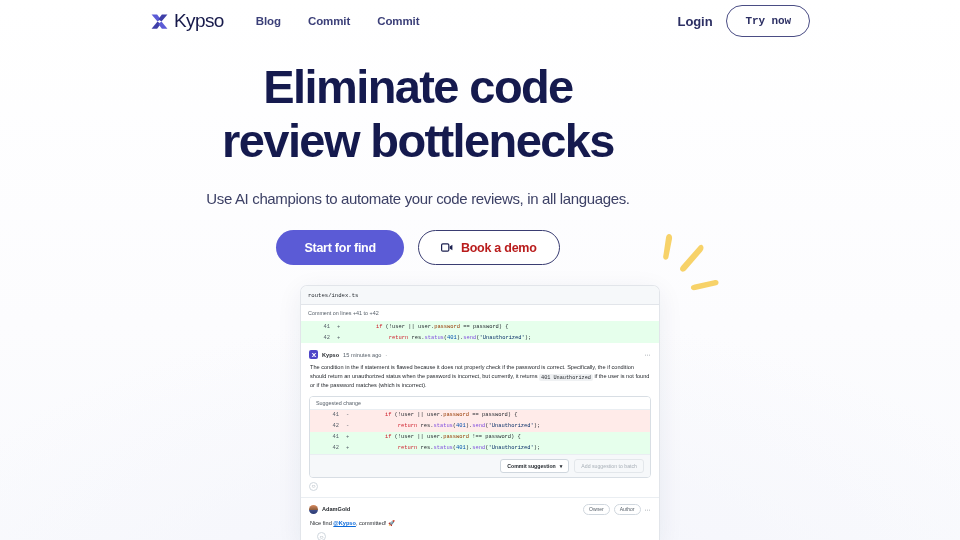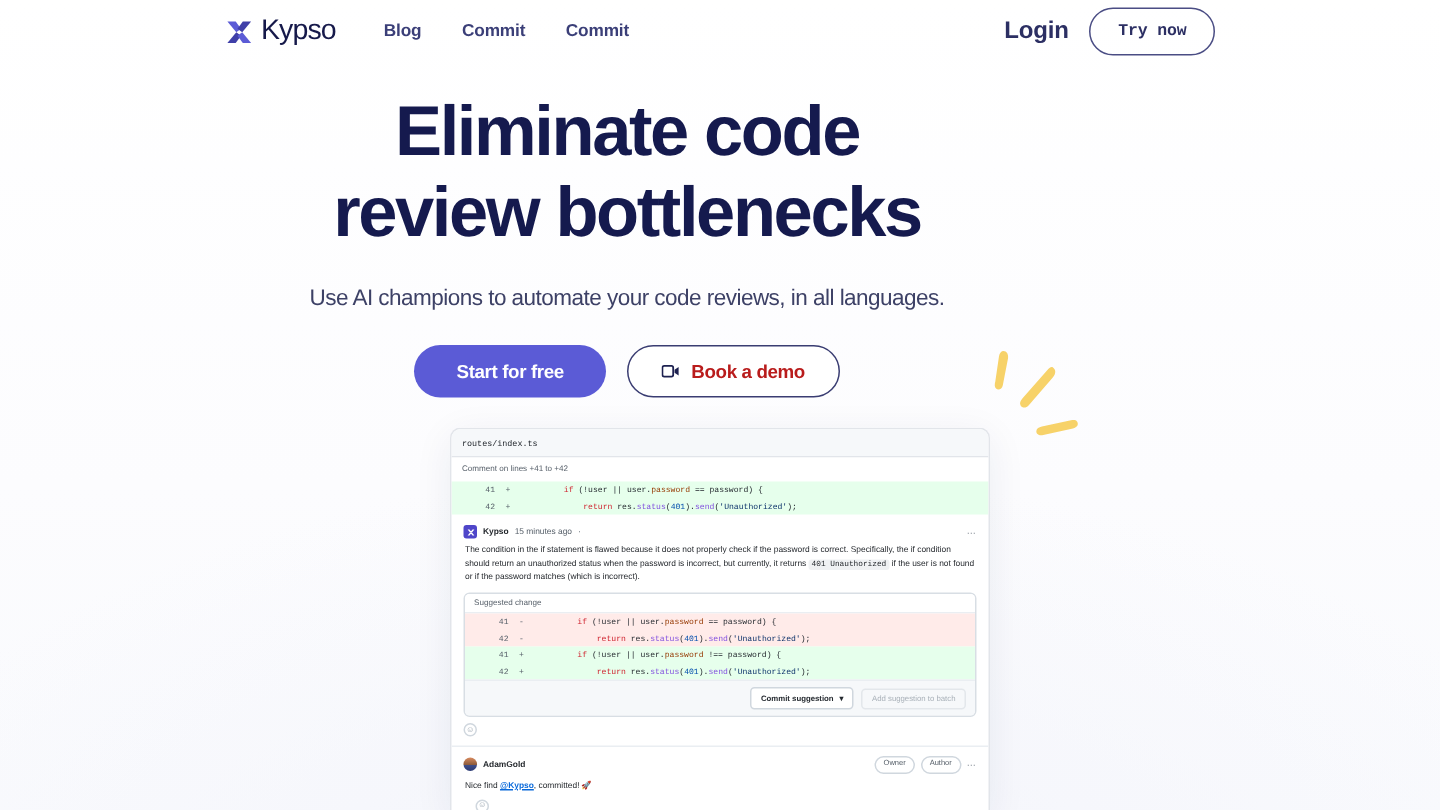--- a/index.html
+++ b/index.html
@@ -46,21 +46,21 @@
     text-decoration: none;
     cursor: pointer;
   }
   #header-right {
     margin-left: auto;
     display: flex;
     align-items: center;
     gap: 14px;
   }
   #login-link {
-    font-size: 16px;
+    font-size: 13px;
     font-weight: bold;
     color: #2c2f63;
     letter-spacing: -0.1px;
     cursor: pointer;
   }
   #try-now-button {
     border: 1.2px solid #4a4d84;
     border-radius: 999px;
     padding: 9px 18px;
     font-size: 11px;
@@ -322,21 +322,21 @@
     <div id="header-right">
       <span id="login-link">Login</span>
       <button id="try-now-button">Try now</button>
     </div>
   </div>
 
   <div id="hero">
     <h1 id="hero-title">Eliminate code review bottlenecks</h1>
     <p id="hero-subtitle">Use AI champions to automate your code reviews, in all languages.</p>
     <div id="hero-ctas">
-      <button id="start-free-button">Start for free</button>
+      <button id="start-free-button">Start for find</button>
       <button id="book-demo-button">
         <svg width="12" height="9" viewBox="0 0 16 12">
           <rect x="0.8" y="1.2" width="9.6" height="9.6" rx="1.6" fill="none" stroke="#1d2150" stroke-width="1.6"></rect>
           <path d="M11.6 4.6 L15.2 2.2 L15.2 9.8 L11.6 7.4 Z" fill="#1d2150"></path>
         </svg>
         <span>Book a demo</span>
       </button>
     </div>
   </div>
 

